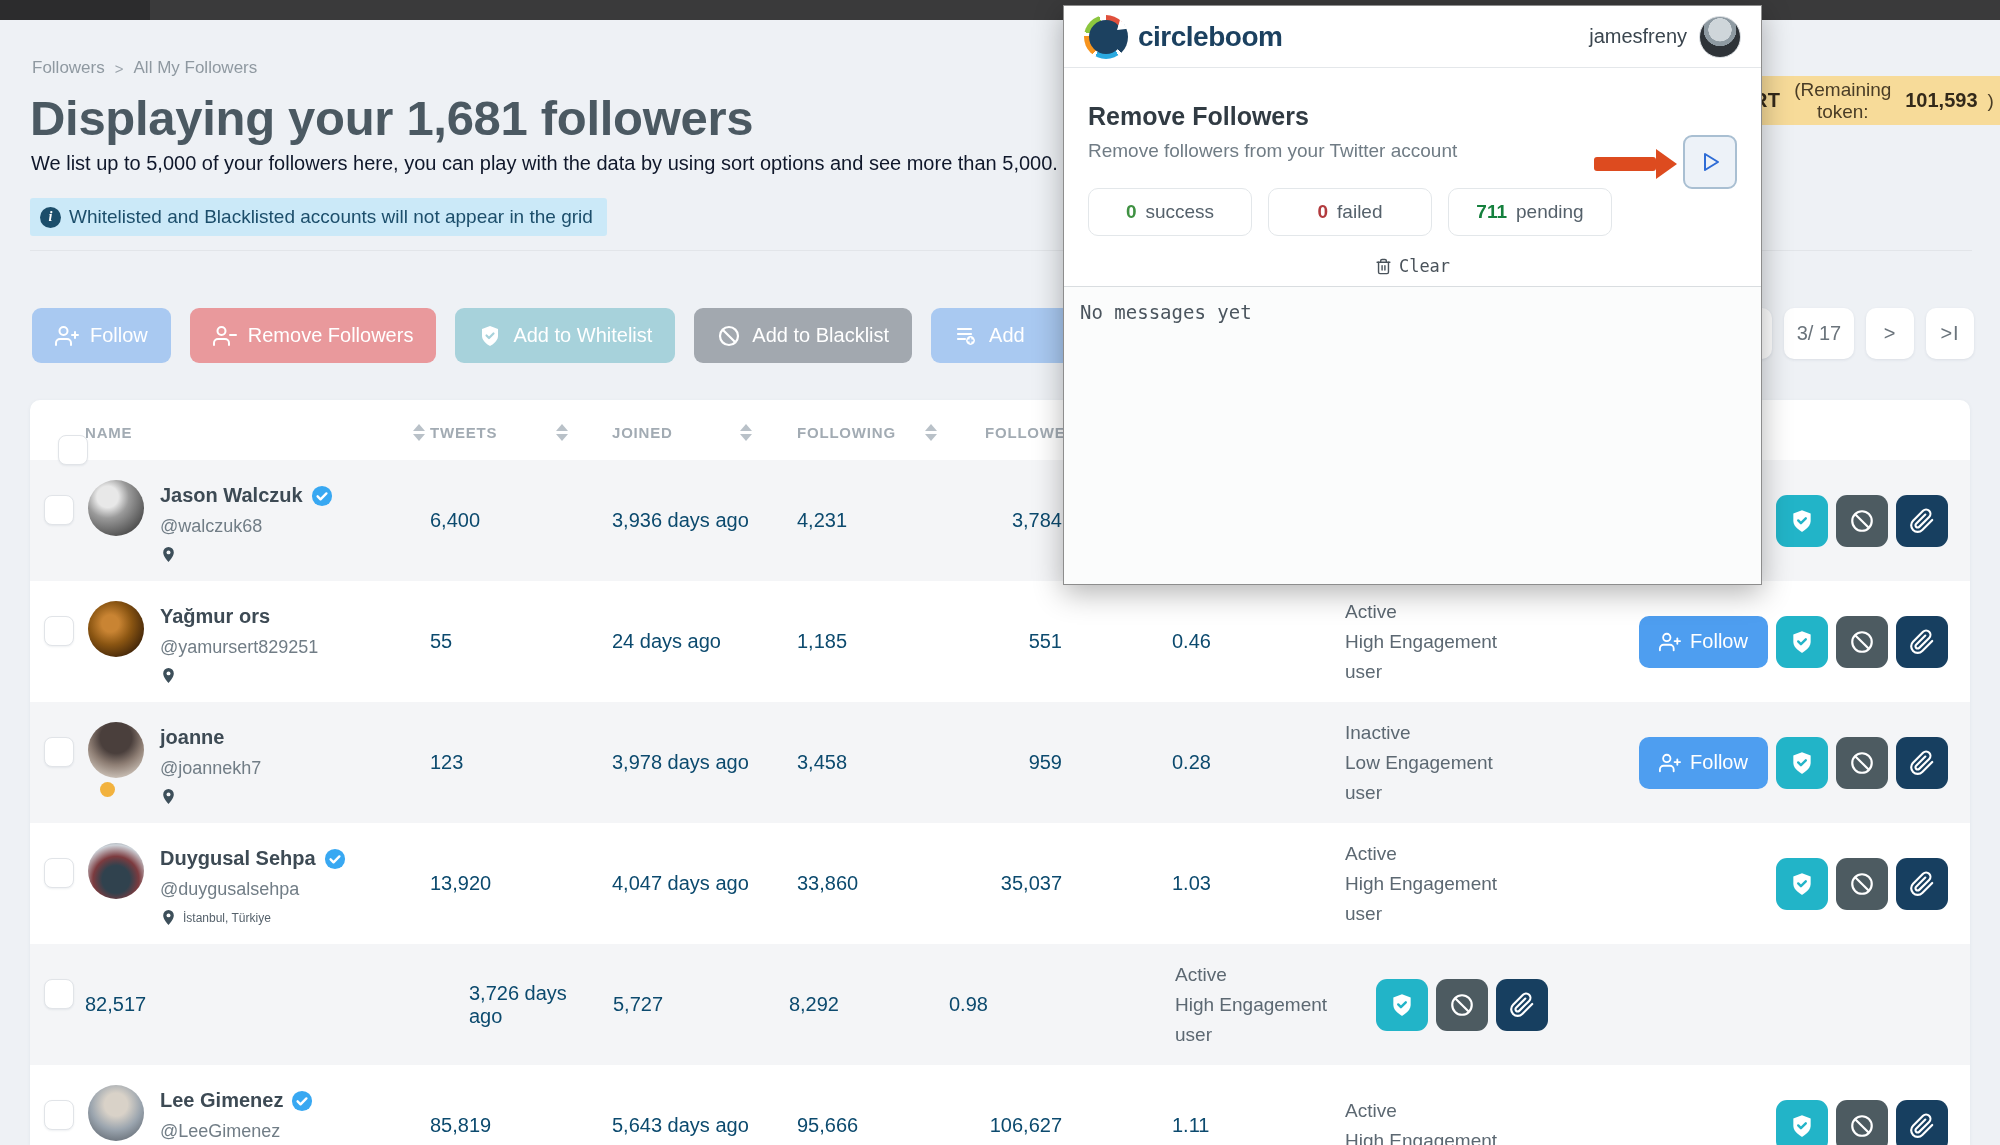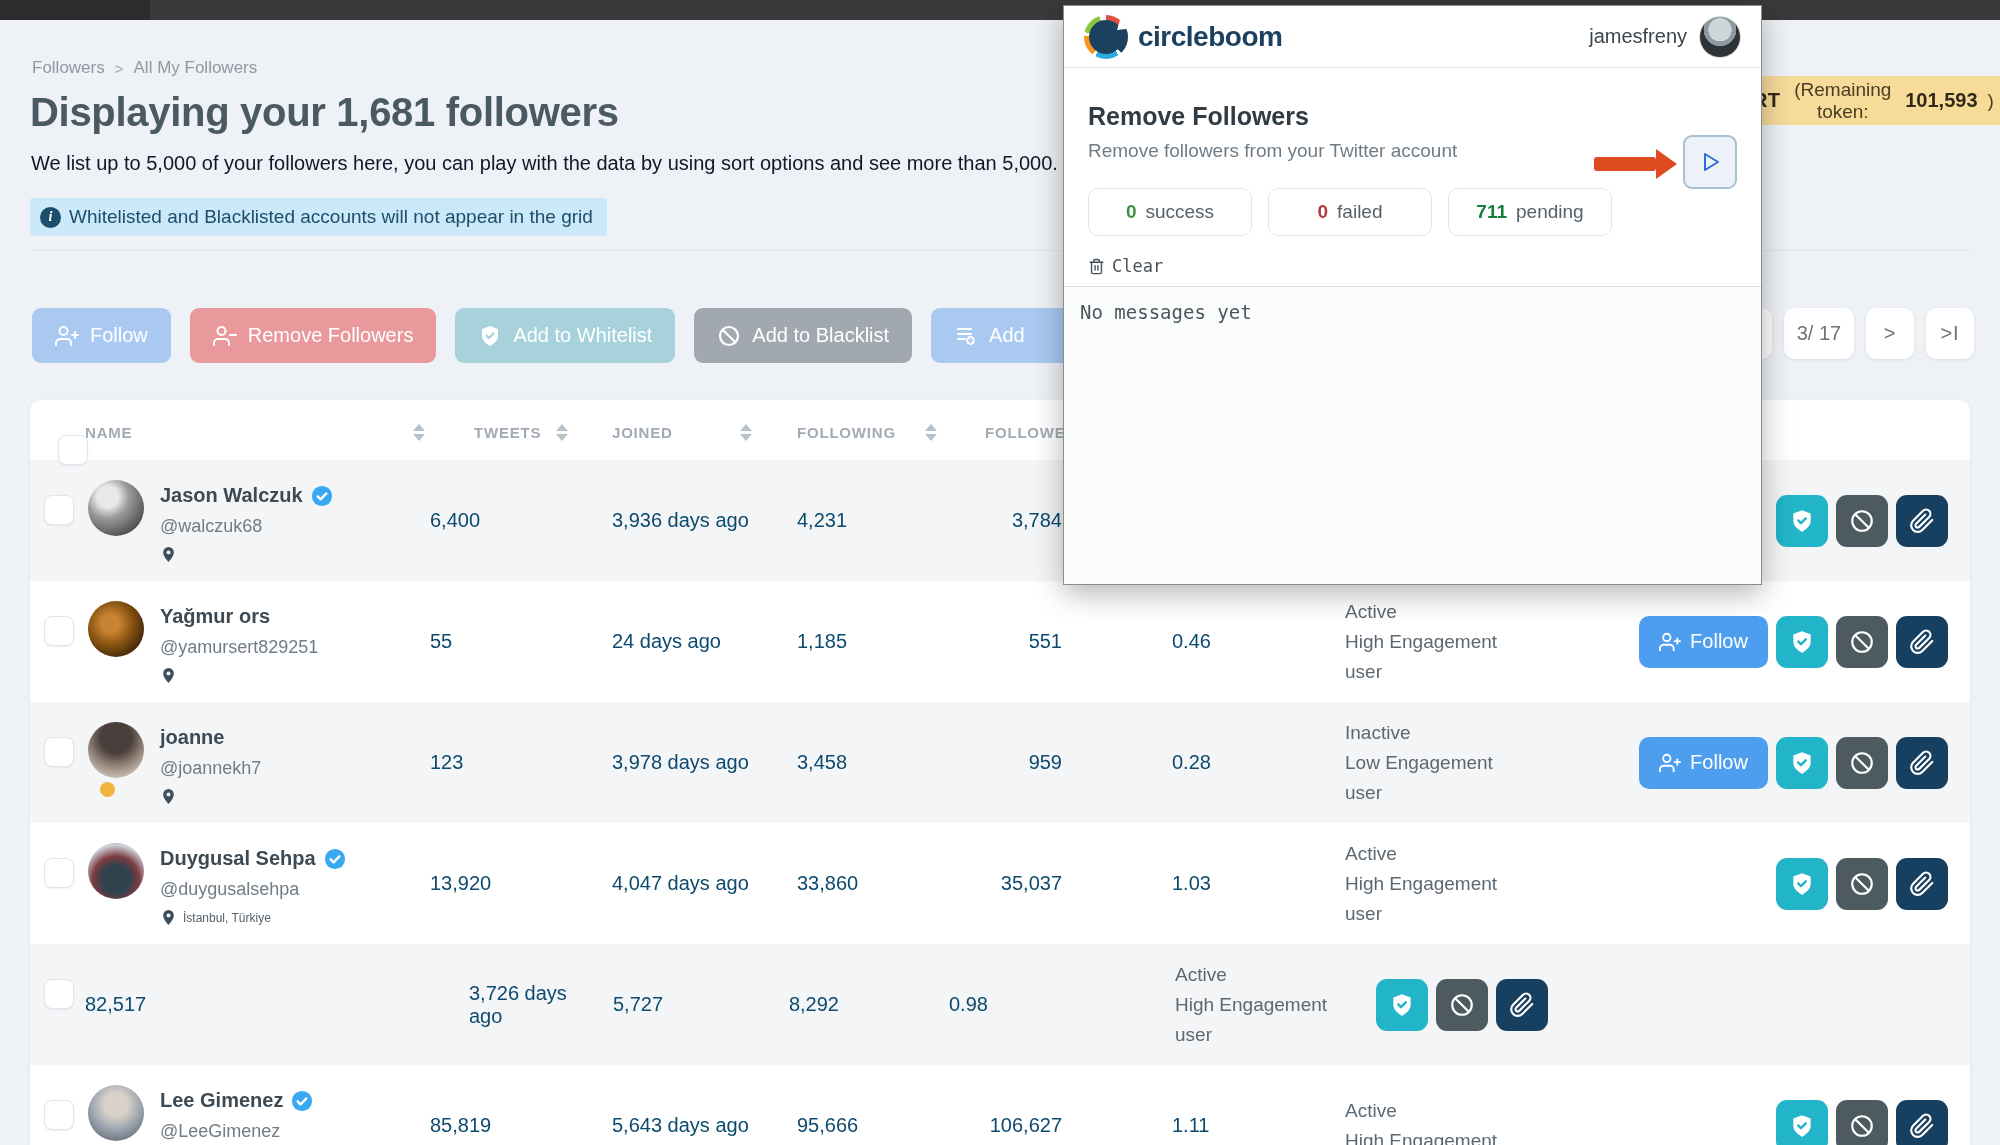--- a/index.html
+++ b/index.html
@@ -8,21 +8,21 @@
     position:relative; width:2000px; height:1145px; overflow:hidden;
     background:#eef1f5; font-family:"Liberation Sans", sans-serif;
   }
   
   .topbar { position:absolute; left:0; top:0; width:2000px; height:20px; background:#3a3a3b; }
   .topbar .tab { position:absolute; left:0; top:0; width:150px; height:20px; background:#2c2c2d; }
 
   
   .breadcrumb { position:absolute; left:32px; top:58px; font-size:17px; color:#8f99a1; display:flex; gap:10px; align-items:center; }
   .breadcrumb .sep { color:#9aa3ab; font-size:15px; }
-  .page-title { position:absolute; left:30px; top:90px; font-size:40px; font-weight:700; color:#4b5962; letter-spacing:-0.3px; }
+  .page-title { position:absolute; left:30px; top:90px; font-size:49px; font-weight:700; color:#4b5962; letter-spacing:-0.3px; }
   .page-sub { position:absolute; left:31px; top:152px; font-size:20px; color:#0f172a; }
 
   .notice { position:absolute; left:30px; top:198px; height:38px; display:inline-flex; align-items:center; gap:8px;
     background:#cbe9f8; color:#1c4e6b; font-size:19px; padding:0 14px 0 10px; border-radius:3px; }
   .info-ic { width:21px; height:21px; border-radius:50%; background:#1c4e6b; color:#fff; font-size:14px; font-weight:700;
     display:flex; align-items:center; justify-content:center; font-family:"Liberation Serif",serif; font-style:italic; }
 
   .export-btn { position:absolute; left:1652px; top:76px; height:49px; background:#f7db99; border:none; border-radius:6px;
     display:flex; align-items:center; gap:10px; padding:0 18px; font-size:20px; color:#33291a; cursor:pointer; font-family:inherit; }
   .export-btn .xl { font-weight:800; letter-spacing:0.3px; }
@@ -50,21 +50,21 @@
   .pg.cur { min-width:70px; letter-spacing:0; }
 
   
   .card { position:absolute; left:30px; top:400px; width:1940px; height:745px; background:#fff;
     border-radius:10px 10px 0 0; overflow:hidden; box-shadow:0 1px 4px rgba(40,60,90,.06); }
   .grid { display:grid; grid-template-columns:50px 345px 143px 184px 185px 223px 170px 240px 400px; }
   .thead { height:60px; align-items:center; color:#a2abb3; font-size:15px; font-weight:700; letter-spacing:0.8px; }
   .th { display:flex; align-items:center; justify-content:space-between; }
   .th .lbl { white-space:nowrap; }
   .th.h2 { padding-left:5px; }
-  .th.h3 { padding-left:5px;margin-left:44px; }
+  .th.h3 { padding-left:5px; }
   .th.h4 { padding-left:44px; }
   .th.h5 { padding-left:45px; }
   .th.h6 { padding-left:48px; }
   .sorter { display:flex; flex-direction:column; gap:3px; cursor:pointer; margin-left:8px; }
   .sorter .up { width:0; height:0; border-left:6px solid transparent; border-right:6px solid transparent; border-bottom:7px solid #b9c1c8; }
   .sorter .dn { width:0; height:0; border-left:6px solid transparent; border-right:6px solid transparent; border-top:7px solid #b9c1c8; }
 
   .checkbox { width:30px; height:30px; background:#fff; border:1px solid #e1e4e8; border-radius:8px;
     box-shadow:0 1px 2px rgba(40,60,90,.08); cursor:pointer; }
   .hcb { margin-left:14px; }
@@ -129,21 +129,21 @@
   .red-arrow { position:absolute; right:84px; top:47px; display:flex; align-items:center; }
   .red-arrow .shaft { width:62px; height:14px; background:#dd4b1f; border-radius:3px; }
   .red-arrow .head { width:0; height:0; border-top:15px solid transparent; border-bottom:15px solid transparent; border-left:21px solid #dd4b1f; }
 
   .stats { display:flex; gap:16px; margin-top:26px; }
   .pill { height:48px; min-width:164px; border:1px solid #e3e7ea; border-radius:10px;
     display:flex; align-items:center; justify-content:center; gap:9px; font-size:19px; color:#55616b; background:#fff; }
   .pill .v { font-weight:700; }
   .v-success { color:#3f9142; } .v-failed { color:#b23b3e; } .v-pending { color:#15803d; }
 
-  .clear-row { display:flex; justify-content:flex-start; margin-top:20px; }
+  .clear-row { display:flex; justify-content:center; margin-top:20px; }
   .clear-btn { display:flex; align-items:center; gap:7px; background:none; border:none; cursor:pointer;
     font-family:"DejaVu Sans Mono", monospace; font-size:17px; color:#49525a; }
   .clear-btn svg { width:17px; height:17px; }
 
   .console { position:absolute; left:0; right:0; top:280px; bottom:0; background:#fbfcfc; border-top:1px solid #d9dde0; padding:14px 16px; }
   .console-msg { font-family:"DejaVu Sans Mono", monospace; font-size:19px; color:#4b555e; }
 
   
   .av1 { background:radial-gradient(circle at 35% 30%, #e8e8e8 0 20%, #9a9a9a 40%, #555 75%, #333 100%); }
   .av2 { background:radial-gradient(circle at 40% 40%, #c98433 0 18%, #8a5512 45%, #47290a 75%, #1f1203 100%); }

